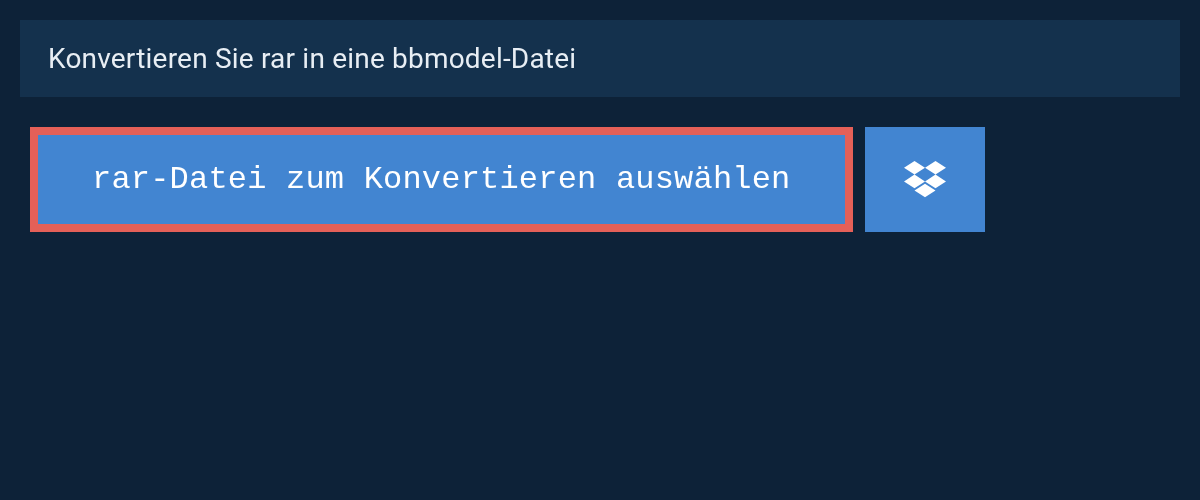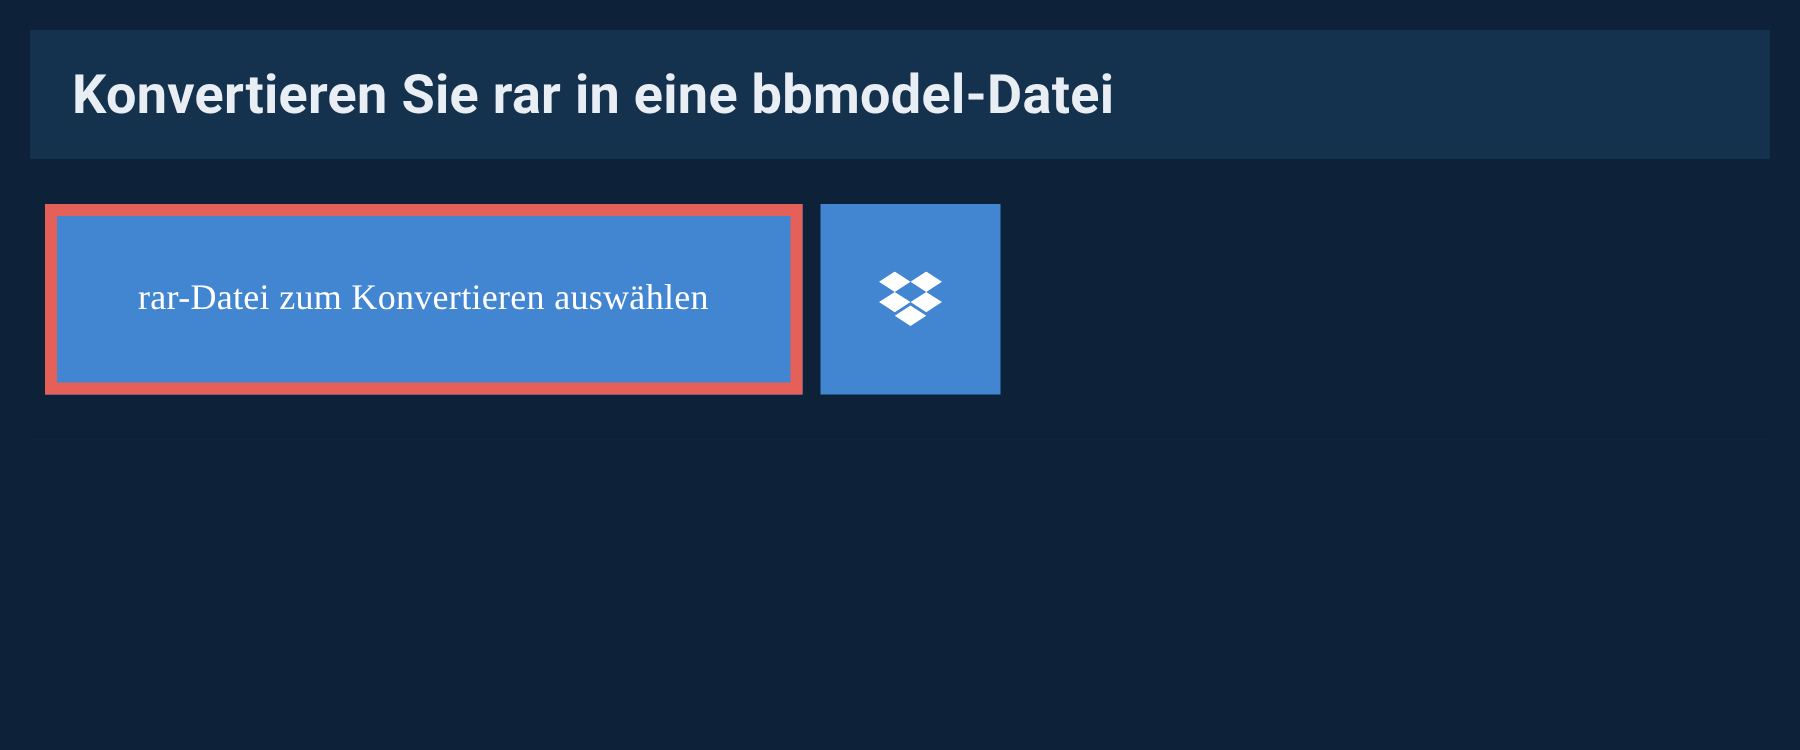--- a/index.html
+++ b/index.html
@@ -19,39 +19,39 @@
       background: #14314d;
       padding: 0;
     }
     .title-bar {
       display: inline-block;
       padding: 22px 28px;
       background: #14314d;
     }
     .title-text {
       color: #e8eef4;
-      font-size: 36px;
-      font-weight: 700;
+      font-size: 28px;
+      font-weight: 400;
       letter-spacing: 0.2px;
     }
     .button-row {
       background: #0d2238;
       padding: 30px 10px 30px 10px;
       display: flex;
       gap: 12px;
       align-items: stretch;
     }
     .select-file-button {
       background: #4285d1;
       border: 8px solid #e46058;
-      padding: 42px 54px;
+      padding: 26px 54px;
       color: #ffffff;
-      font-size: 24px;
+      font-size: 32px;
       font-weight: 400;
-      font-family: Liberation Serif, serif;
+      font-family: Liberation Mono, monospace;
       cursor: pointer;
       letter-spacing: 0.2px;
     }
     .dropbox-button {
       background: #4285d1;
       width: 120px;
       display: flex;
       align-items: center;
       justify-content: center;
       cursor: pointer;

